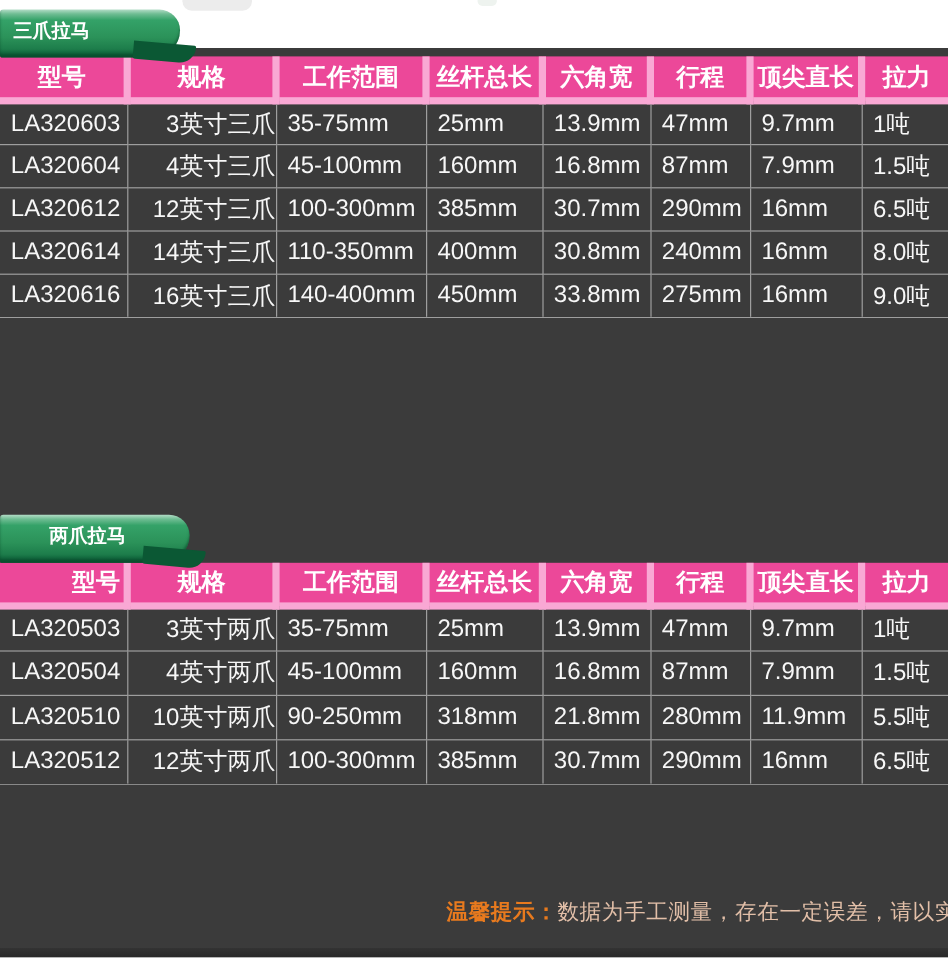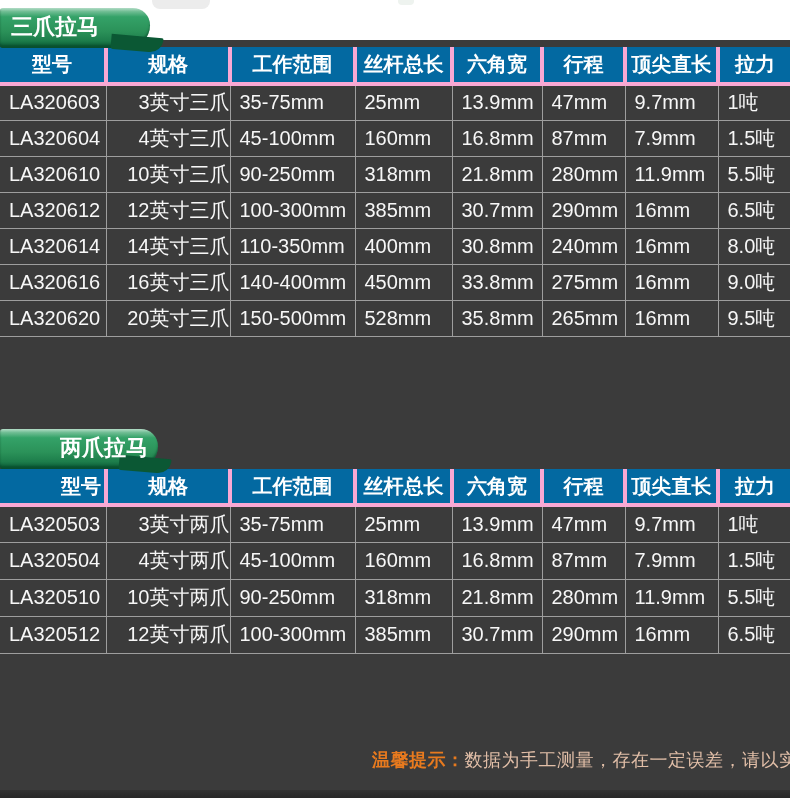--- a/index.html
+++ b/index.html
@@ -10,37 +10,37 @@
 
   .artifact-1 { position:absolute; left:152px; top:0; width:58px; height:9px;
                 background:#ececec; border-radius:0 0 8px 8px; }
   .artifact-2 { position:absolute; left:398px; top:0; width:16px; height:5px;
                 background:#eef3ef; border-radius:0 0 4px 4px; }
 
   .dark-panel { position:absolute; left:0; top:40px; width:790px; height:758px; background:#3b3b3b; }
 
   
   .ribbon-tab { position:absolute; left:0; height:40px; color:#ffffff;
-                font-size:22px; font-weight:700; line-height:37px;
+                font-size:16px; font-weight:700; line-height:37px;
                 background:linear-gradient(180deg,#b2dcc6 0%,#6fbd93 9%,#34a268 22%,#2b9259 58%,#1d7d4b 82%,#0f633b 93%,#0b5834 100%);
                 border-radius:4px 24px 32px 3px;
                 box-shadow:inset 0 -3px 2px rgba(8,70,40,.55);
                 z-index:3; }
   .ribbon-tab::after { content:""; position:absolute; right:-13px; bottom:-3px;
                 width:52px; height:15px; background:#0b5834;
                 border-radius:0 4px 38px 6px; transform:rotate(5deg); z-index:-1; }
   .tab-1 { top:8px;   width:150px; padding-left:11px; }
-  .tab-2 { top:429px; width:158px; padding-left:60px; }
+  .tab-2 { top:429px; width:158px; padding-left:41px; }
 
   
   .spec-table { position:absolute; left:0; width:790px; border-collapse:collapse;
                 table-layout:fixed; border-style:hidden;
                 box-shadow:0 1px 0 #9e9e9e; z-index:2; }
-  .spec-table th { background:#0369a1; color:#ffffff; font-size:20px; font-weight:700;
-                   border:4px solid #f9a8d4; text-align:center; }
+  .spec-table th { background:#ec4899; color:#ffffff; font-size:20px; font-weight:700;
+                   border:6px solid #f9a8d4; text-align:center; }
   .spec-table td { background:#3b3b3b; color:#f7f7f7; font-size:20px; font-weight:400;
                    border:1px solid #9e9e9e; text-align:left; padding-left:9px;
                    white-space:nowrap; overflow:hidden; }
   .spec-table td.c1 { text-align:right; padding-left:0; }
   #table-0 { top:47px; }  #table-0 th { height:37px; } #table-0 td { height:36px; }
   #table-1 { top:469px; } #table-1 th { height:36px; } #table-1 td { height:37px; }
   #table-1 th.c0 { text-align:right; padding-right:3px; }
 
   
   .notice { position:absolute; left:328px; top:748px; font-size:18px;
@@ -103,30 +103,20 @@
           <td class="c0">LA320604</td>
           <td class="c1">4英寸三爪</td>
           <td class="c2">45-100mm</td>
           <td class="c3">160mm</td>
           <td class="c4">16.8mm</td>
           <td class="c5">87mm</td>
           <td class="c6">7.9mm</td>
           <td class="c7">1.5吨</td>
         </tr>
         <tr>
-          <td class="c0">LA320610</td>
-          <td class="c1">10英寸三爪</td>
-          <td class="c2">90-250mm</td>
-          <td class="c3">318mm</td>
-          <td class="c4">21.8mm</td>
-          <td class="c5">280mm</td>
-          <td class="c6">11.9mm</td>
-          <td class="c7">5.5吨</td>
-        </tr>
-        <tr>
           <td class="c0">LA320612</td>
           <td class="c1">12英寸三爪</td>
           <td class="c2">100-300mm</td>
           <td class="c3">385mm</td>
           <td class="c4">30.7mm</td>
           <td class="c5">290mm</td>
           <td class="c6">16mm</td>
           <td class="c7">6.5吨</td>
         </tr>
         <tr>
@@ -141,30 +131,20 @@
         </tr>
         <tr>
           <td class="c0">LA320616</td>
           <td class="c1">16英寸三爪</td>
           <td class="c2">140-400mm</td>
           <td class="c3">450mm</td>
           <td class="c4">33.8mm</td>
           <td class="c5">275mm</td>
           <td class="c6">16mm</td>
           <td class="c7">9.0吨</td>
-        </tr>
-        <tr>
-          <td class="c0">LA320620</td>
-          <td class="c1">20英寸三爪</td>
-          <td class="c2">150-500mm</td>
-          <td class="c3">528mm</td>
-          <td class="c4">35.8mm</td>
-          <td class="c5">265mm</td>
-          <td class="c6">16mm</td>
-          <td class="c7">9.5吨</td>
         </tr>
       </tbody>
   </table>
 
   <div class="ribbon-tab tab-2">
     <span>两爪拉马</span>
   </div>
 
   <table class="spec-table" id="table-1">
     <colgroup>

